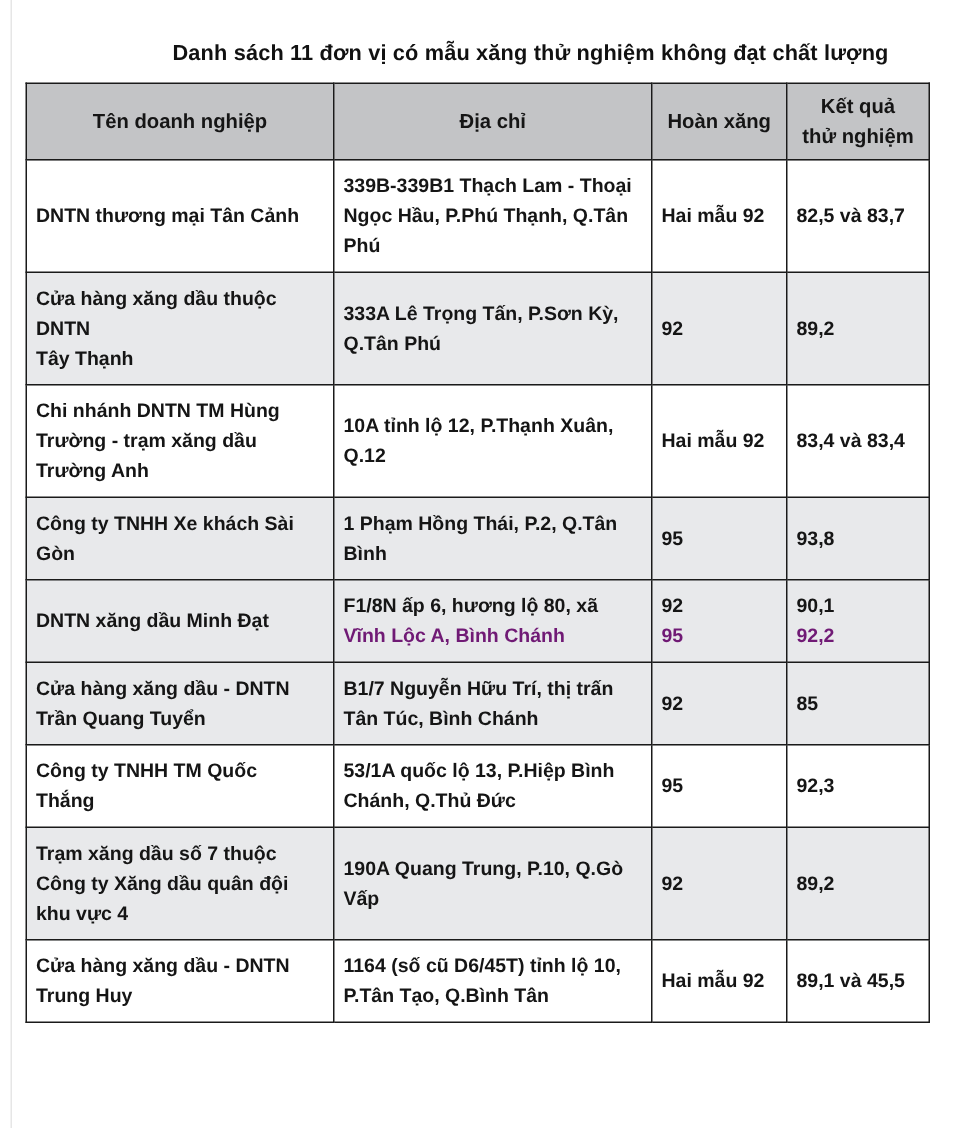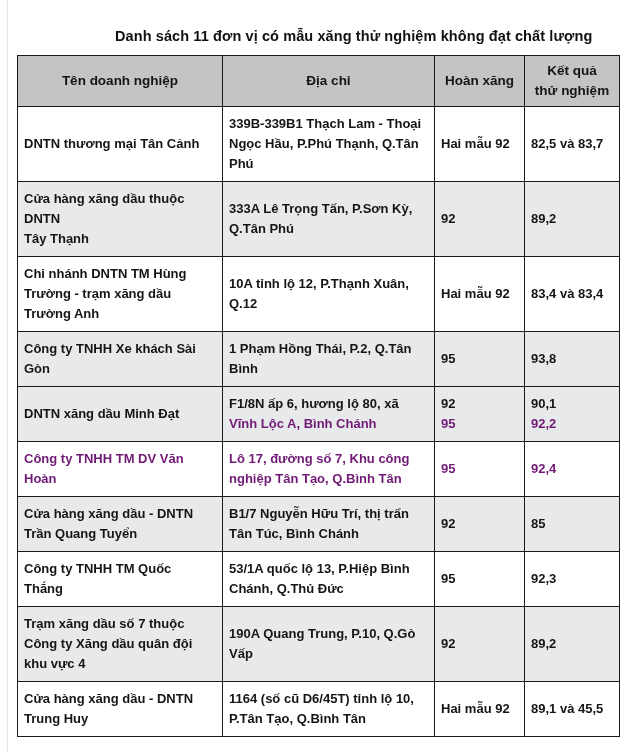--- a/index.html
+++ b/index.html
@@ -139,36 +139,20 @@
         </td>
         <td>
           <span class="line">92</span>
           <span class="line faded">95</span>
         </td>
         <td>
           <span class="line">90,1</span>
           <span class="line faded">92,2</span>
         </td>
       </tr>
-      <tr class="r2">
-        <td>
-          <span class="line faded">Công ty TNHH TM DV Văn</span>
-          <span class="line faded">Hoàn</span>
-        </td>
-        <td>
-          <span class="line faded">Lô 17, đường số 7, Khu công</span>
-          <span class="line faded">nghiệp Tân Tạo, Q.Bình Tân</span>
-        </td>
-        <td>
-          <span class="line faded">95</span>
-        </td>
-        <td>
-          <span class="line faded">92,4</span>
-        </td>
-      </tr>
       <tr class="shade r2">
         <td>
           <span class="line">Cửa hàng xăng dầu - DNTN</span>
           <span class="line">Trần Quang Tuyển</span>
         </td>
         <td>
           <span class="line">B1/7 Nguyễn Hữu Trí, thị trấn</span>
           <span class="line">Tân Túc, Bình Chánh</span>
         </td>
         <td>

